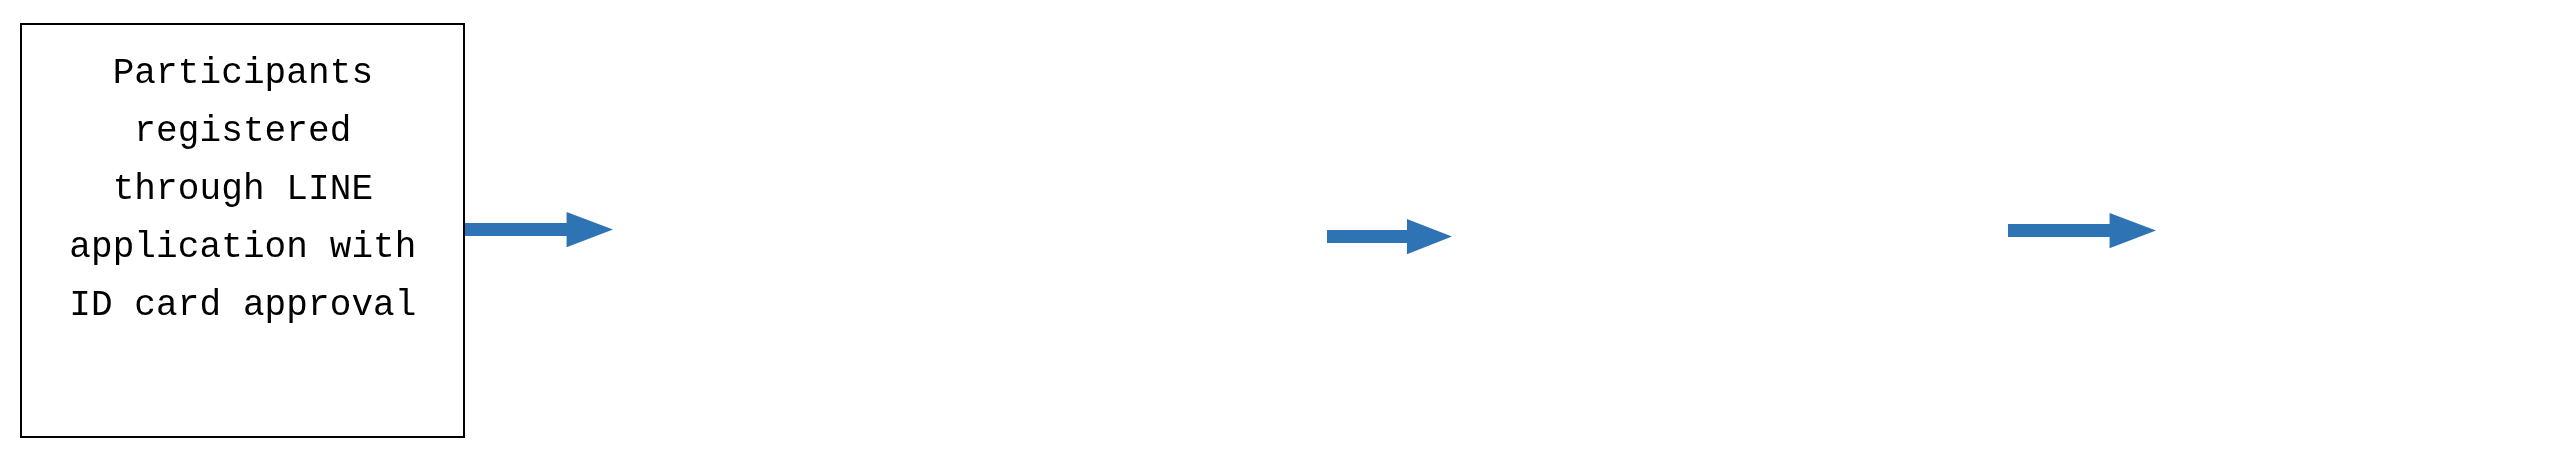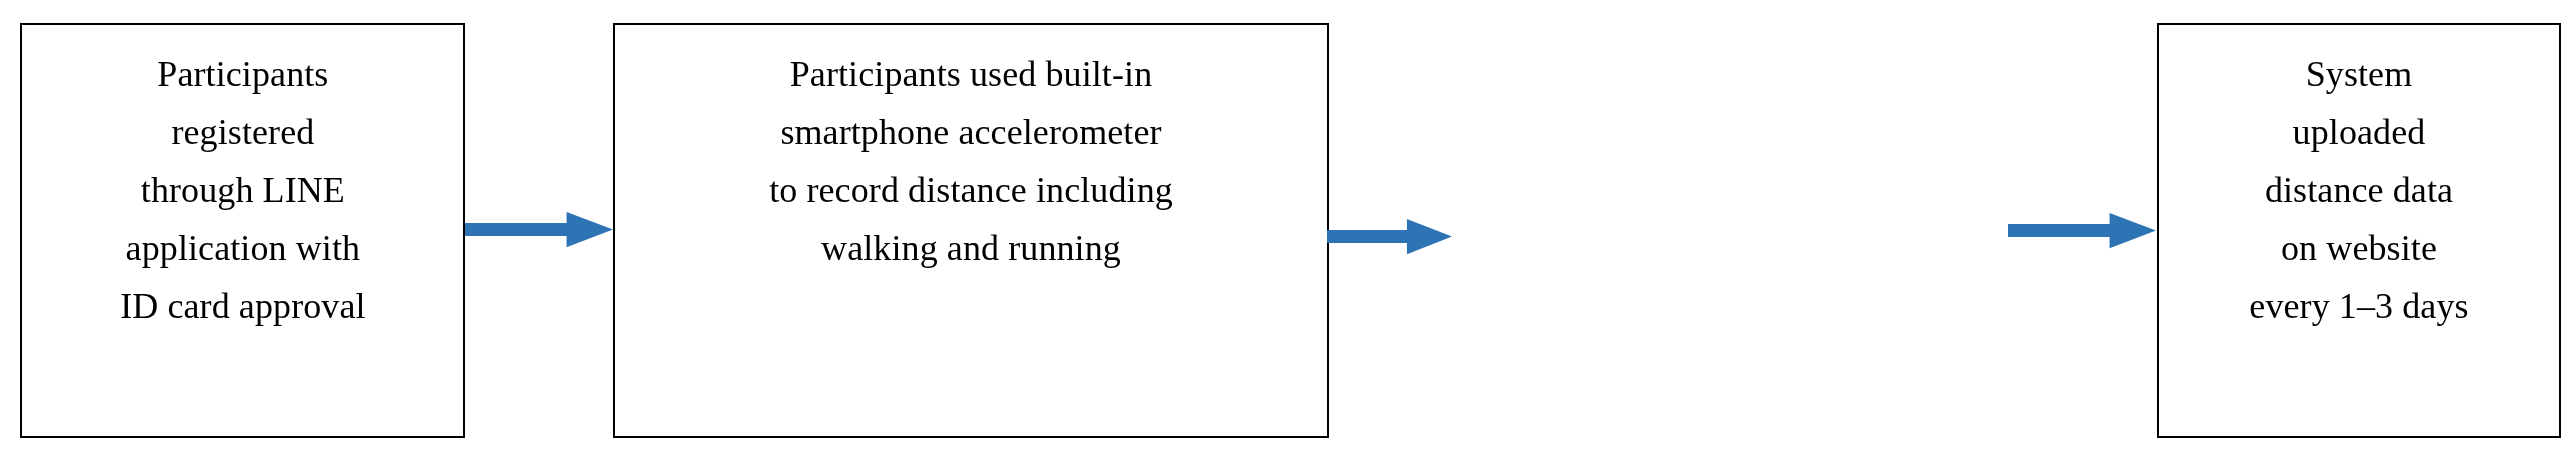--- a/index.html
+++ b/index.html
@@ -49,56 +49,43 @@
     display: block;
     width: 100%;
     height: 100%;
   }
 </style>
 </head>
 <body>
 
 <div id="flowchart">
 
-  <div class="flow-box" style="left:20.4px; top:23px; width:445px; height:415px;">
+  <div class="flow-box" style="left:20.4px; top:23px; width:445px; height:415px;font-family:Liberation Mono, monospace;">
     <span class="flow-box-text">Participants
 registered
 through LINE
 application with
 ID card approval</span>
   </div>
 
   <div class="flow-arrow" style="left:465px; top:206px; width:148px;">
     <svg viewBox="0 0 204 64" preserveAspectRatio="none" aria-hidden="true">
       <path d="M0 23 H140 V8 L204 32 L140 56 V41 H0 Z" fill="#2E74B5"></path>
     </svg>
   </div>
 
-  <div class="flow-box" style="left:613px; top:23px; width:716px; height:415px;">
-    <span class="flow-box-text">Participants used built-in
-smartphone accelerometer
-to record distance including
-walking and running</span>
-  </div>
 
   <div class="flow-arrow" style="left:1327px; top:213px; width:125px;">
     <svg viewBox="0 0 172 64" preserveAspectRatio="none" aria-hidden="true">
       <path d="M0 23 H110 V8 L172 32 L110 56 V41 H0 Z" fill="#2E74B5"></path>
     </svg>
   </div>
 
 
   <div class="flow-arrow" style="left:2008px; top:207px; width:148px;">
     <svg viewBox="0 0 204 64" preserveAspectRatio="none" aria-hidden="true">
       <path d="M0 23 H140 V8 L204 32 L140 56 V41 H0 Z" fill="#2E74B5"></path>
     </svg>
   </div>
 
-  <div class="flow-box" style="left:2157px; top:23px; width:404px; height:415px;">
-    <span class="flow-box-text">System
-uploaded
-distance data
-on website
-every 1–3 days</span>
-  </div>
 
 </div>
 
 
 </body></html>

